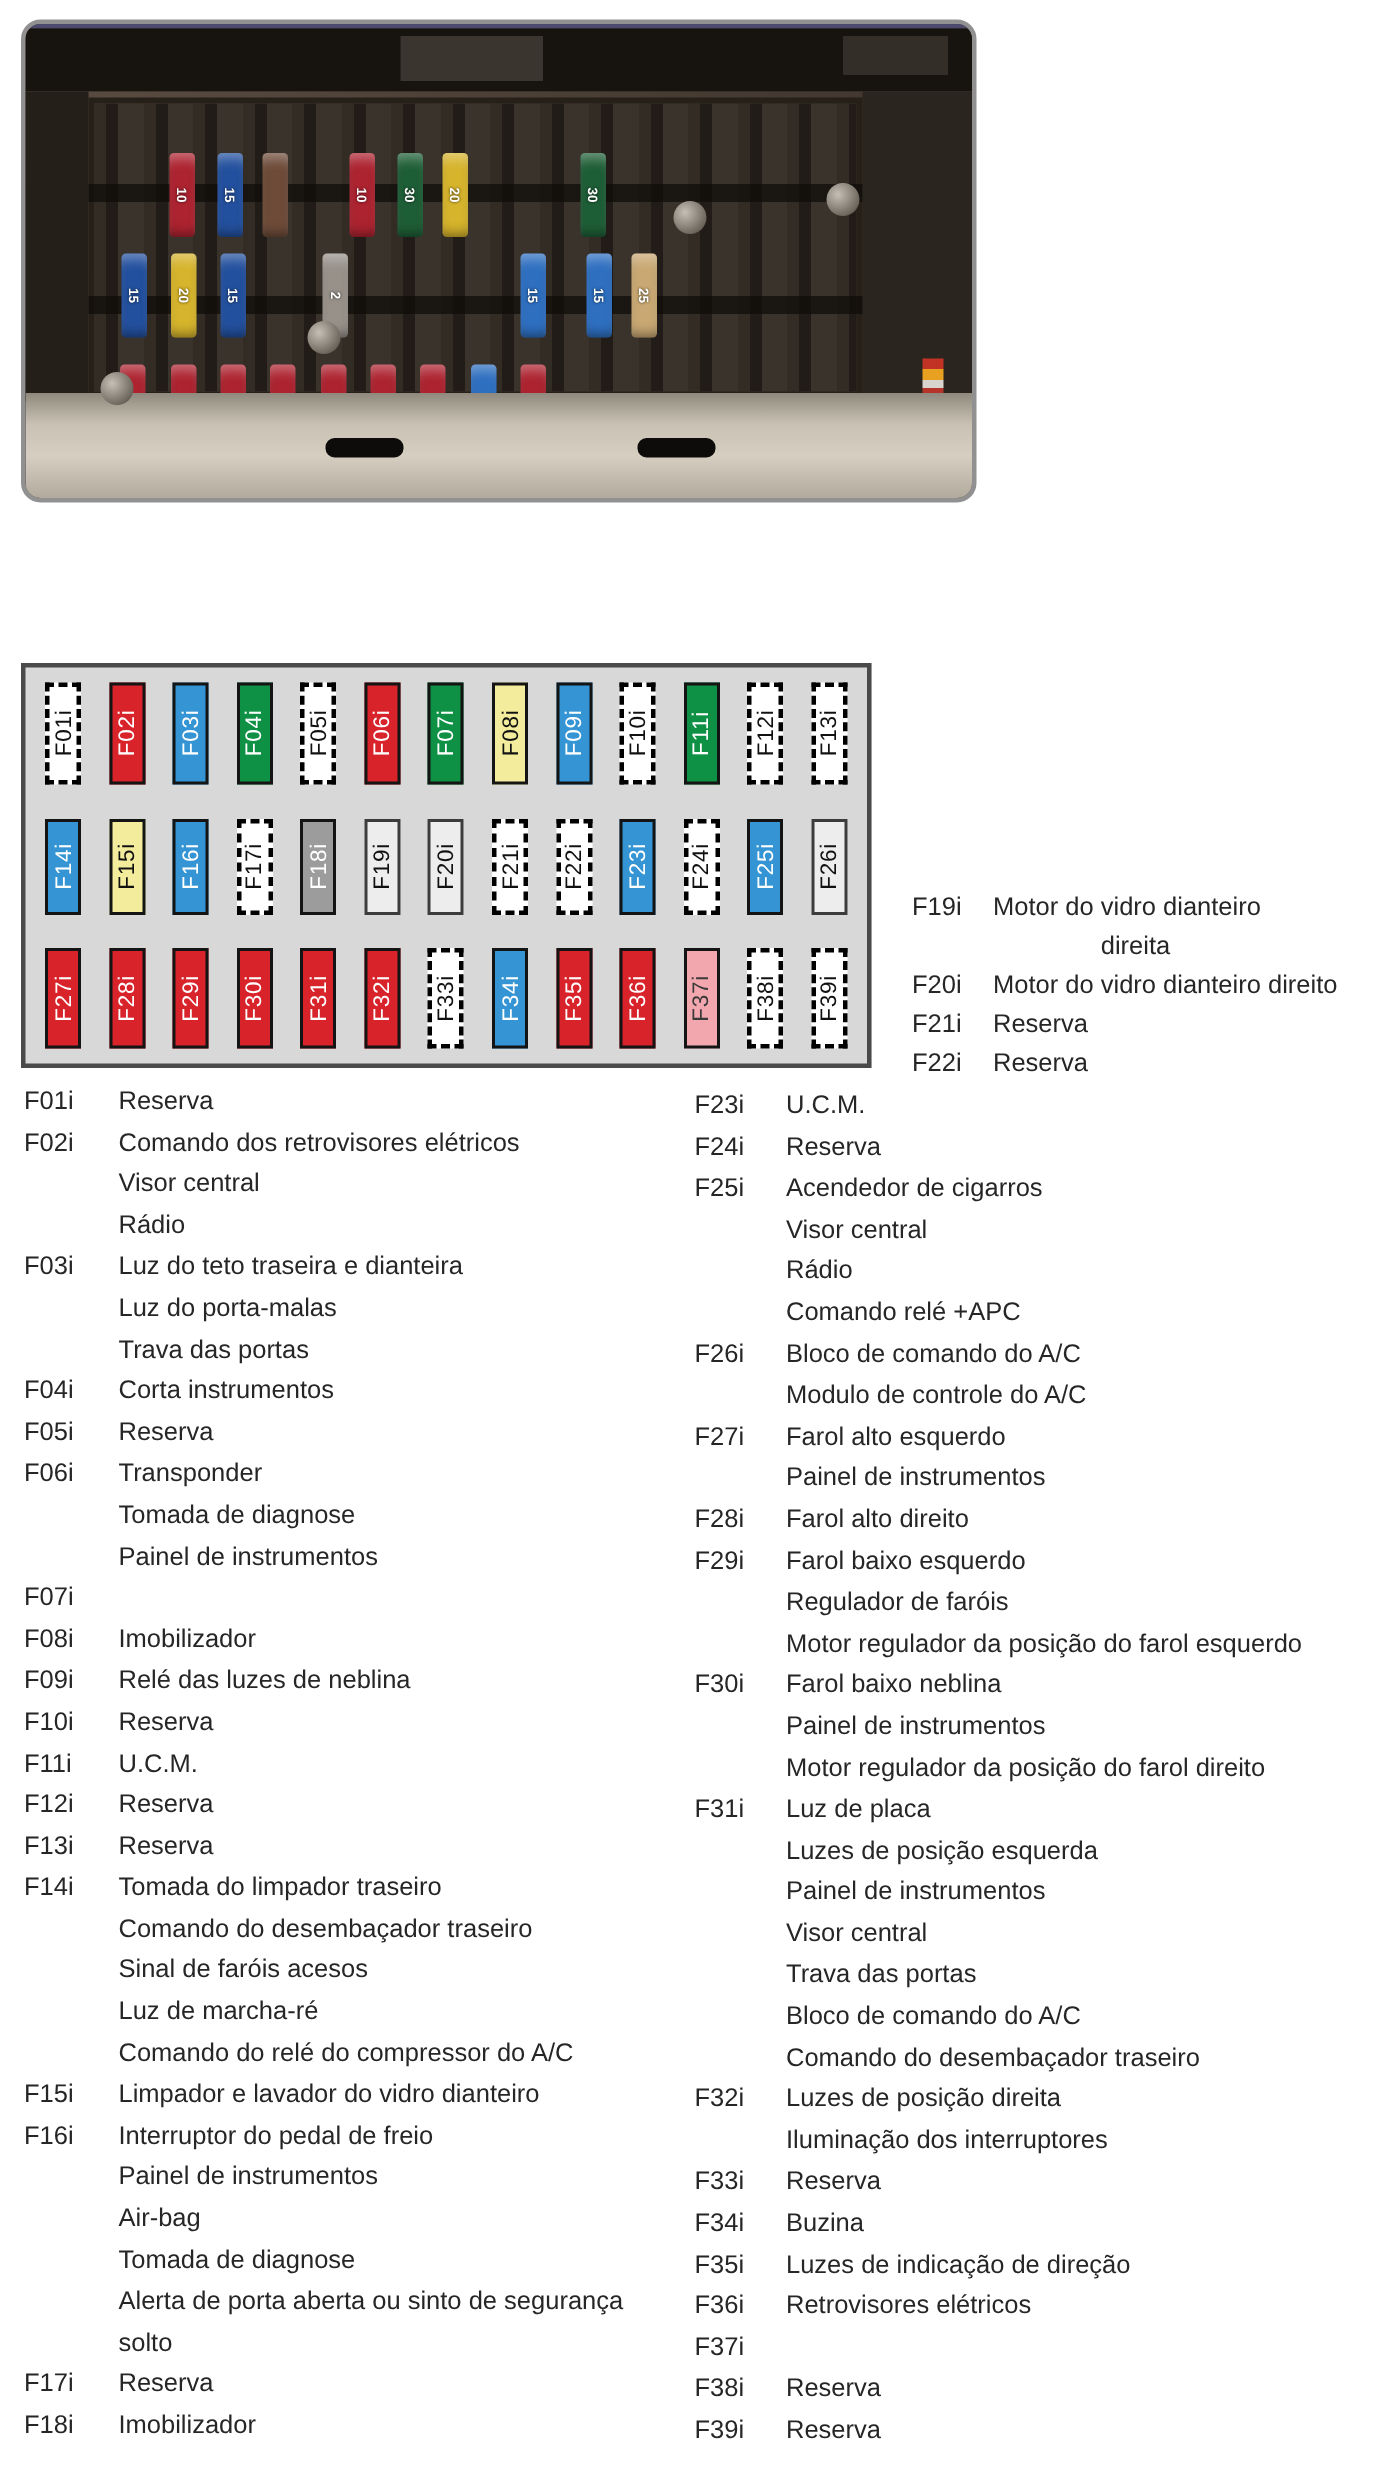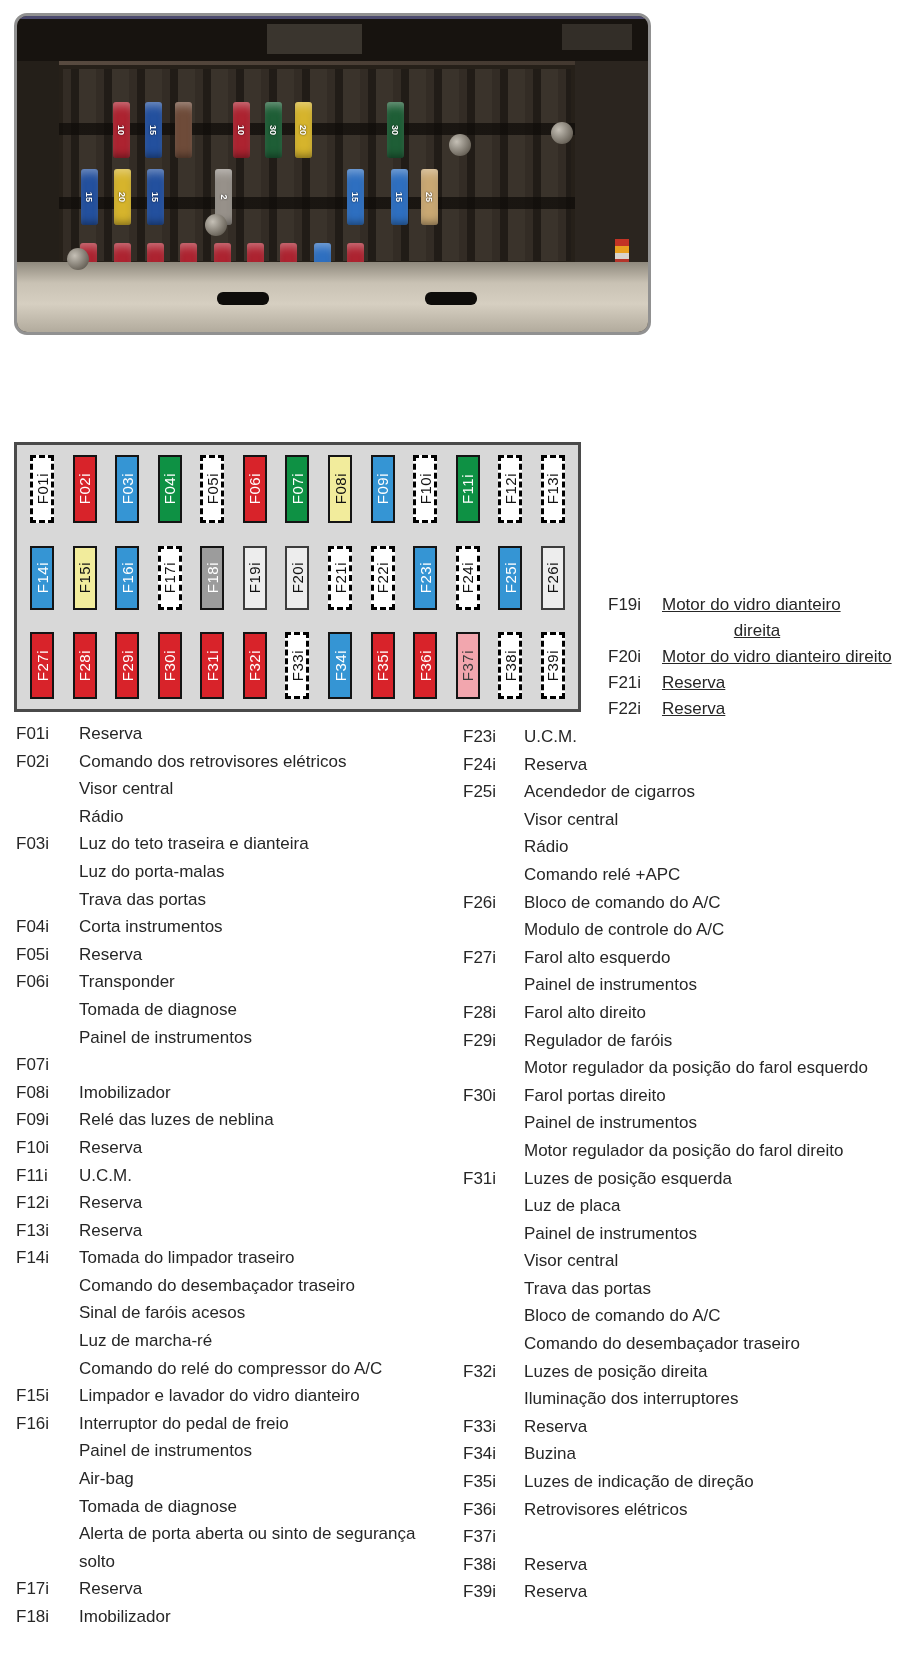--- a/index.html
+++ b/index.html
@@ -58,21 +58,21 @@
   .fuse--plain{border:2px solid #3C3C3C;}
   .fuse__label{writing-mode:vertical-rl;transform:rotate(180deg);font-size:15px;
                letter-spacing:.5px;color:#fff;white-space:nowrap;}
   .fuse--reserved .fuse__label,.fuse--plain .fuse__label,.fuse--yellow .fuse__label{color:#111;}
   .fuse--pink .fuse__label{color:#3A3A3A;}
 
   
   .legend{position:absolute;left:608px;top:592px;font-size:17px;line-height:26px;}
   .legend__row{display:flex;}
   .legend__label{width:54px;flex:none;}
-  .legend__text{max-width:260px;text-decoration:underline;}
+  .legend__text{max-width:260px;}
   .legend__text--center{width:190px;text-align:center;}
 
   
   .col{position:absolute;font-size:17px;line-height:27.6px;}
   .col--left{left:16px;top:720px;width:447px;}
   .col--right{left:463px;top:723px;width:458px;}
   .entry{display:flex;}
   .entry__label{flex:none;}
   .col--left .entry__label{width:63px;}
   .col--right .entry__label{width:61px;}
@@ -488,37 +488,38 @@
       </div>
       <div class="entry">
         <div class="entry__label">F28i</div>
         <div class="entry__fns">
           <div class="fn">Farol alto direito</div>
         </div>
       </div>
       <div class="entry">
         <div class="entry__label">F29i</div>
         <div class="entry__fns">
+          <div class="fn">Farol baixo esquerdo</div>
           <div class="fn">Regulador de faróis</div>
           <div class="fn">Motor regulador da posição do farol esquerdo</div>
         </div>
       </div>
       <div class="entry">
         <div class="entry__label">F30i</div>
         <div class="entry__fns">
-          <div class="fn">Farol portas direito</div>
+          <div class="fn">Farol baixo neblina</div>
           <div class="fn">Painel de instrumentos</div>
           <div class="fn">Motor regulador da posição do farol direito</div>
         </div>
       </div>
       <div class="entry">
         <div class="entry__label">F31i</div>
         <div class="entry__fns">
+          <div class="fn">Luz de placa</div>
           <div class="fn">Luzes de posição esquerda</div>
-          <div class="fn">Luz de placa</div>
           <div class="fn">Painel de instrumentos</div>
           <div class="fn">Visor central</div>
           <div class="fn">Trava das portas</div>
           <div class="fn">Bloco de comando do A/C</div>
           <div class="fn">Comando do desembaçador traseiro</div>
         </div>
       </div>
       <div class="entry">
         <div class="entry__label">F32i</div>
         <div class="entry__fns">

